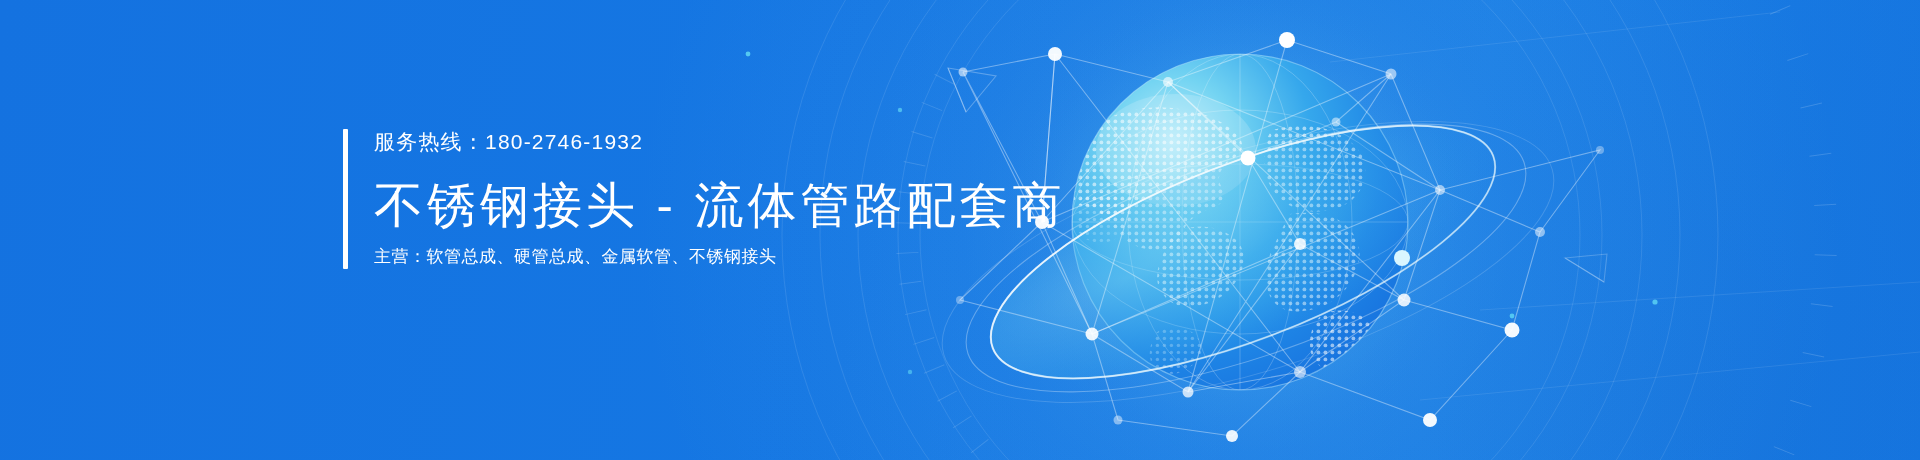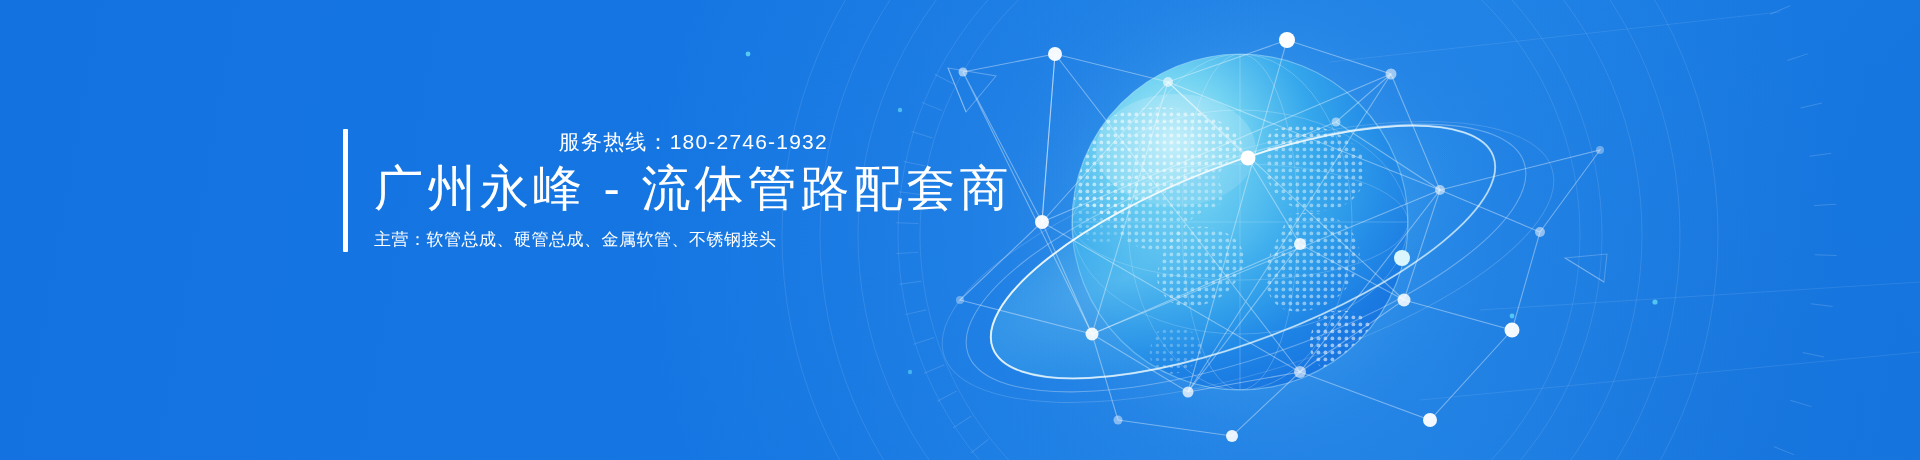--- a/index.html
+++ b/index.html
@@ -57,22 +57,21 @@
     flex-direction:column;
     justify-content:flex-start;
   }
   .phone-line {
     color:#ffffff;
     font-size:21px;
     letter-spacing:1.2px;
     line-height:26px;
     white-space:nowrap;
     font-weight:400;
-    margin-bottom:3px;
-    text-align:center;
+    margin-bottom:20px;
   }
   .headline {
     color:#ffffff;
     font-size:49px;
     line-height:60px;
     letter-spacing:4px;
     white-space:nowrap;
     font-weight:400;
   }
   .subtitle {
@@ -351,18 +350,18 @@
         <circle cx="910" cy="372" r="2.2" fill="#5fd7f5" fill-opacity="0.6"></circle>
       </g>
 
     </g>
   </svg>
 
   <div class="text-block">
     <div class="accent-bar"></div>
     <div class="text-lines">
       <div class="phone-line">服务热线：180-2746-1932</div>
-      <div class="headline">广州永峰 - 流体管路配套商</div>
+      <div class="headline">不锈钢接头 - 流体管路配套商</div>
       <div class="subtitle">主营：软管总成、硬管总成、金属软管、不锈钢接头</div>
     </div>
   </div>
 
 </div>
 
 </body></html>

